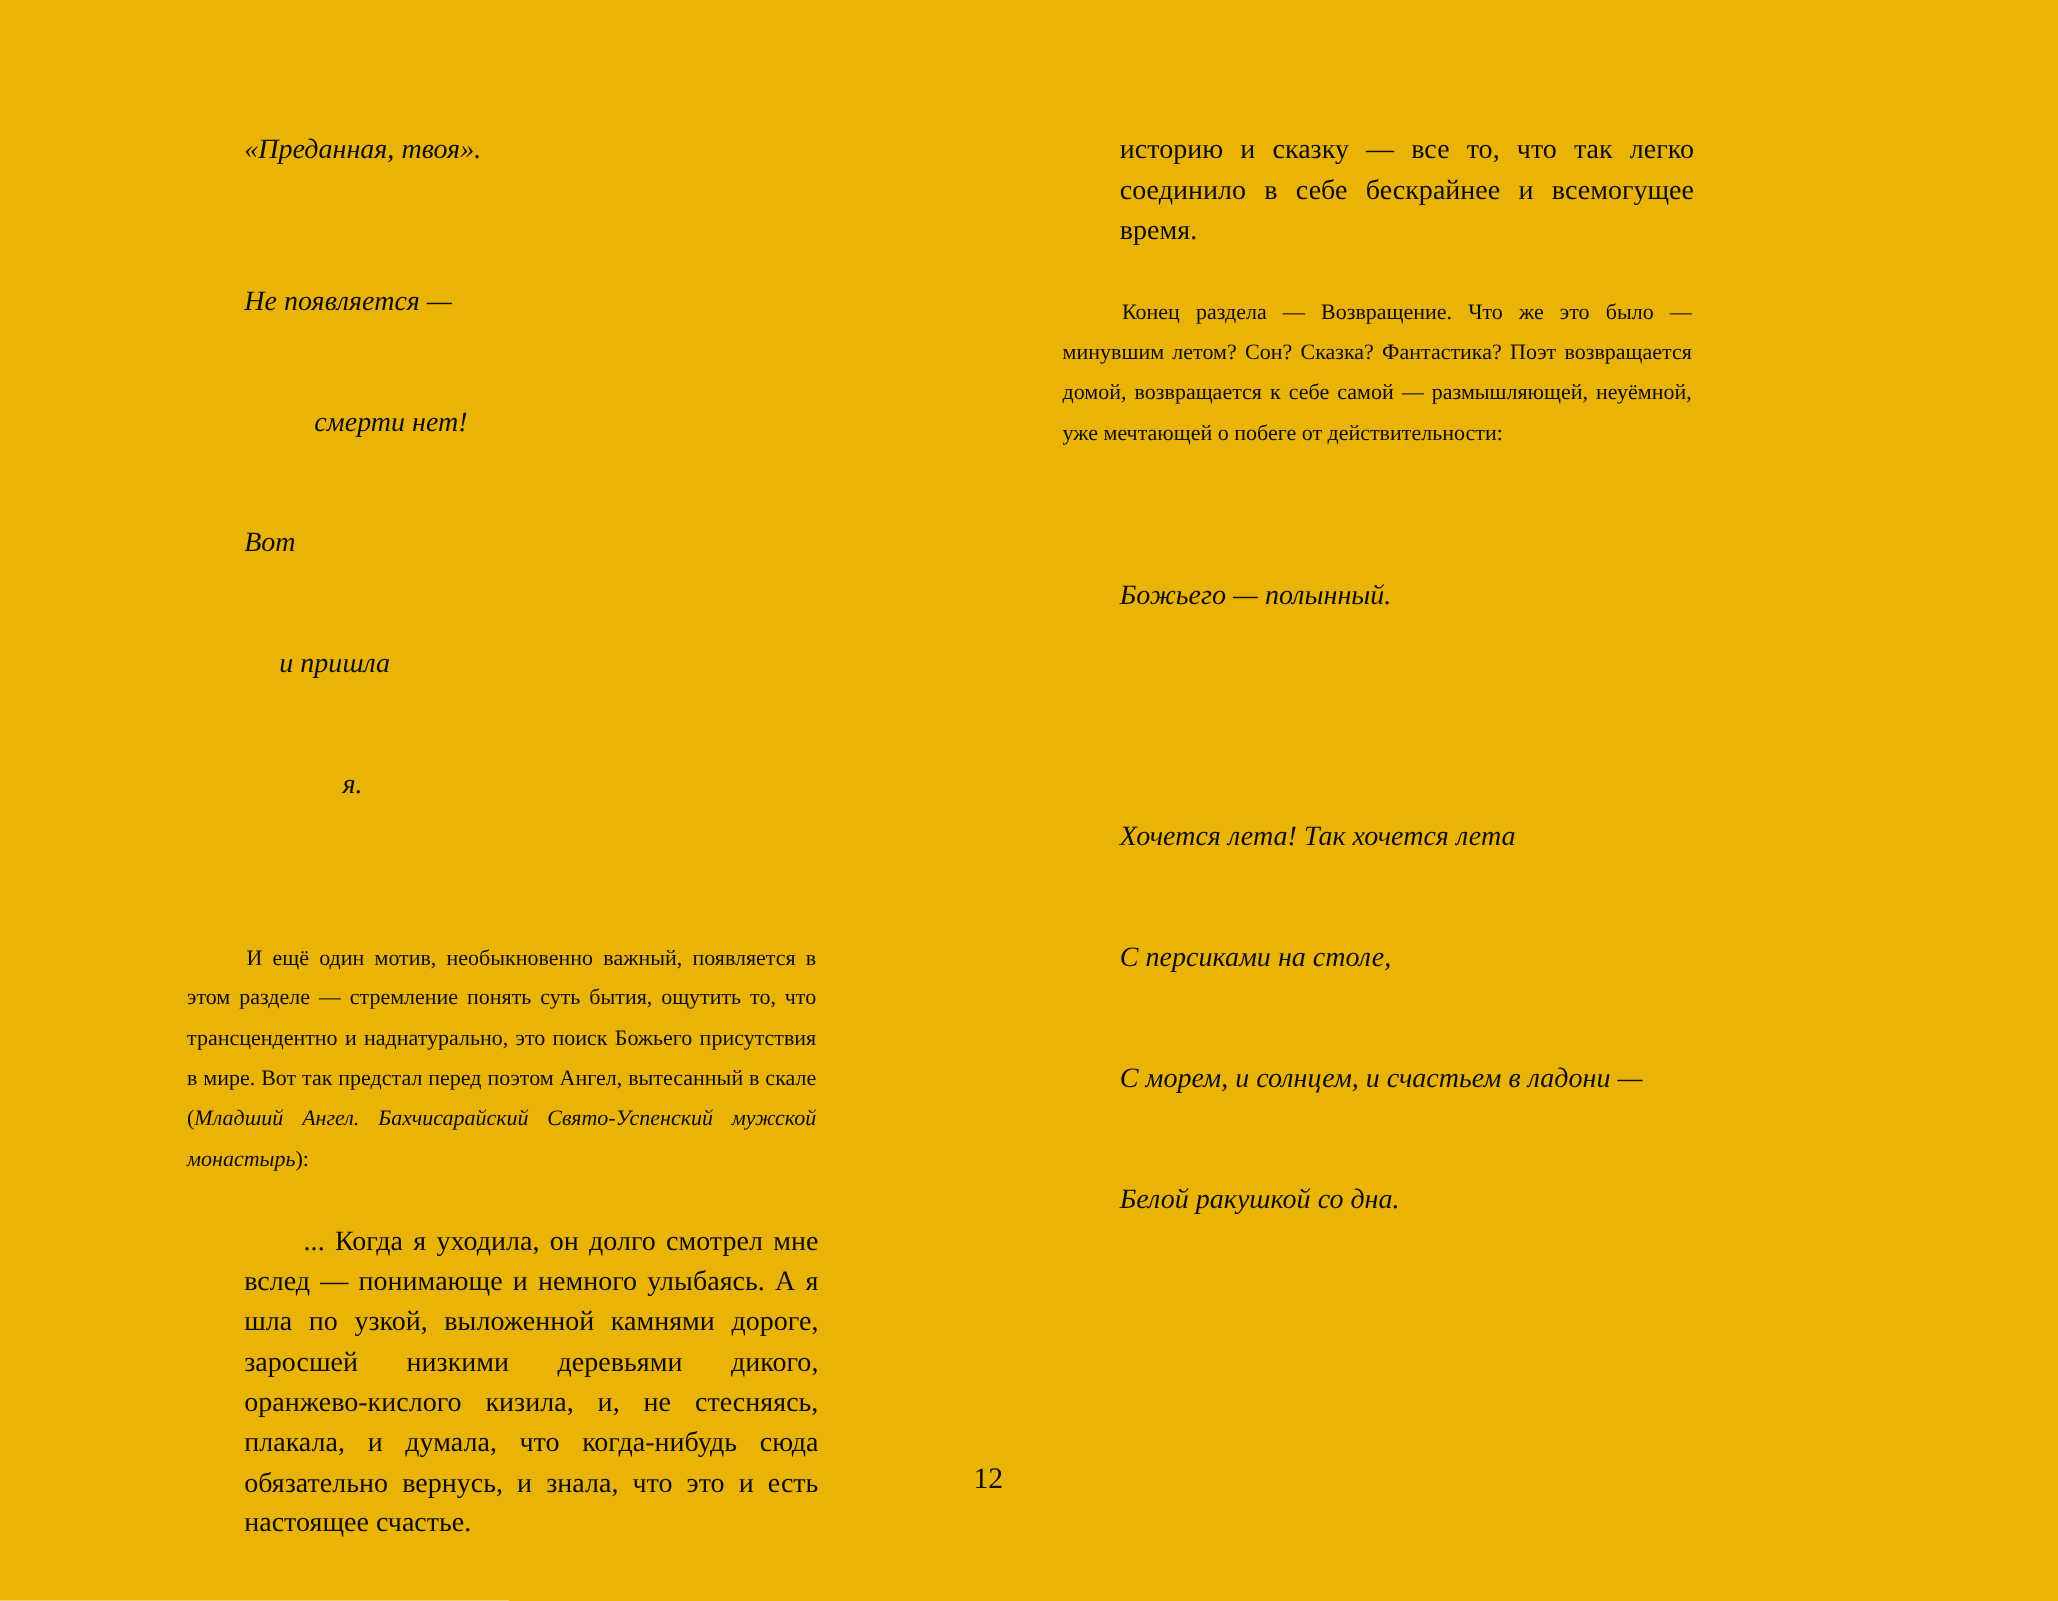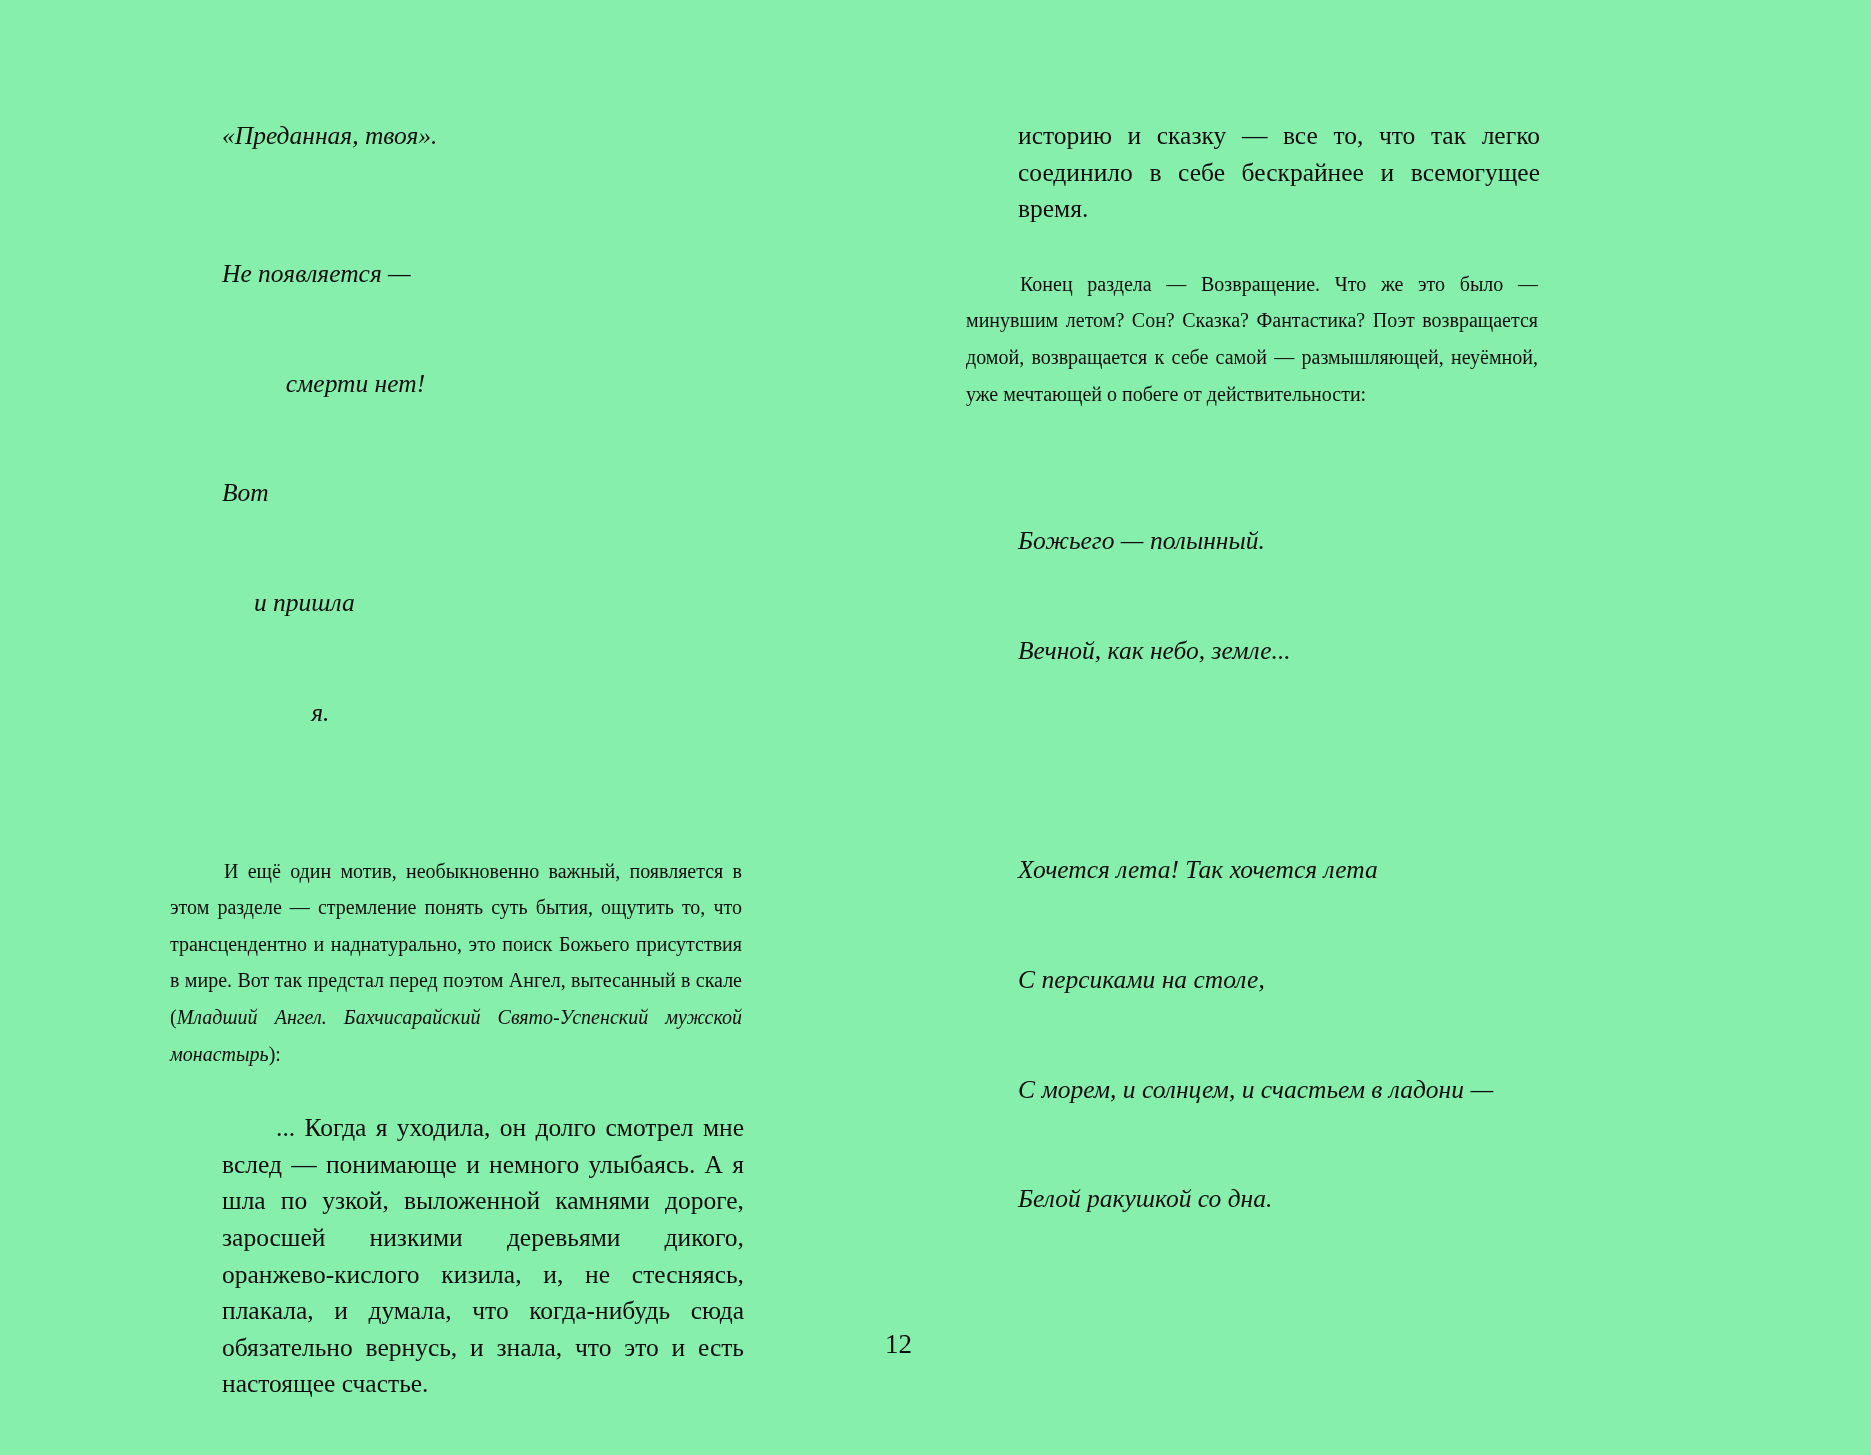--- a/index.html
+++ b/index.html
@@ -11,21 +11,21 @@
     width: 1871px;
     height: 1455px;
     font-family: "Liberation Serif", "DejaVu Serif", serif;
     color: #0d0d0d;
     overflow: hidden;
   }
   .spread {
     position: relative;
     width: 1871px;
     height: 1455px;
-    background: #86efac;
+    background: #eab308;
     display: flex;
     justify-content: flex-start;
   }
   .page {
     position: relative;
     box-sizing: border-box;
     width: 700px;
     padding-top: 118px;
   }
   .page-left {
@@ -124,21 +124,20 @@
       <p class="quote" style="text-indent:0">историю и сказку — все то, что так легко соединило в себе бескрайнее и всемогущее время.</p>
 
       <div class="gap-l"></div>
 
       <p class="prose">Конец раздела — Возвращение. Что же это было — минувшим летом? Сон? Сказка? Фантастика? Поэт возвращается домой, возвращается к себе самой — размышляющей, неуёмной, уже мечтающей о побеге от действительности:</p>
 
       <div class="gap-l"></div>
 
       <div class="verse">
         <span class="verse-line">Божьего — полынный.</span>
-        <span class="verse-line">Вечной, как небо, земле...</span>
       </div>
 
       <div class="gap-l"></div>
 
       <div class="verse">
         <span class="verse-line">Хочется лета! Так хочется лета</span>
         <span class="verse-line">С персиками на столе,</span>
         <span class="verse-line">С морем, и солнцем, и счастьем в ладони —</span>
         <span class="verse-line">Белой ракушкой со дна.</span>
         

